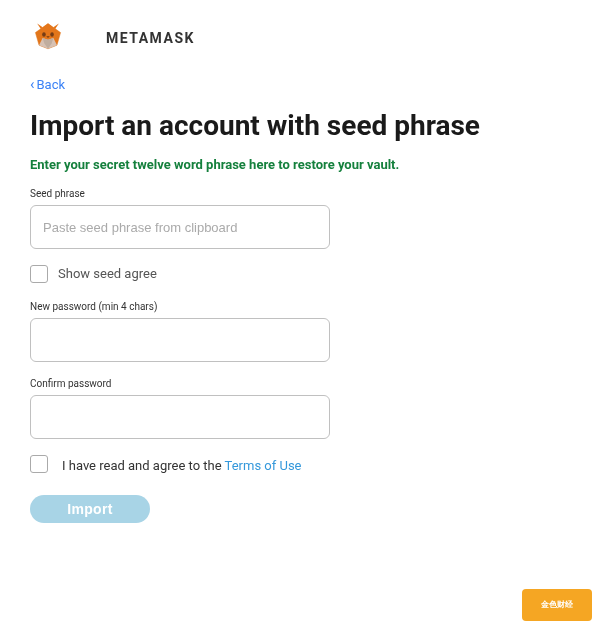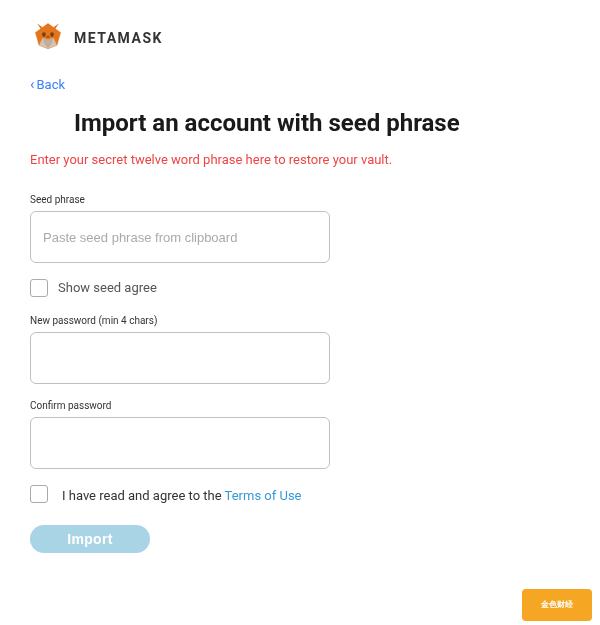--- a/index.html
+++ b/index.html
@@ -32,67 +32,68 @@
     .logo-icon {
       width: 36px;
       height: 36px;
     }
 
     .logo-text {
       font-size: 14px;
       font-weight: 700;
       letter-spacing: 1.5px;
       color: #333;
+      margin-left: 32px;
     }
 
     .back-link {
       display: inline-flex;
       align-items: center;
       font-size: 13px;
       color: #3b82f6;
       cursor: pointer;
       margin-bottom: 16px;
       text-decoration: none;
     }
 
     .back-link::before {
       content: '‹ ';
       margin-right: 2px;
       font-size: 15px;
     }
 
     .page-title {
-      font-size: 24px;
+      font-size: 28px;
       font-weight: 700;
       color: #1a1a1a;
       line-height: 1.2;
       margin-bottom: 14px;
-      margin-left: 44px;
     }
 
     .subtitle {
       font-size: 13px;
-      color: #ef4444;
-      margin-bottom: 27px;
+      color: #15803d;
+      margin-bottom: 16px;
+      font-weight: bold;
     }
 
     .form-group {
       margin-bottom: 16px;
     }
 
     .form-label {
       font-size: 10px;
       color: #333;
       margin-bottom: 6px;
       display: block;
     }
 
     .form-input {
       width: 300px;
-      height: 52px;
+      height: 44px;
       border: 1px solid #c0c0c0;
       border-radius: 6px;
       padding: 10px 12px;
       font-size: 14px;
       color: #333;
       outline: none;
       background: #fff;
     }
 
     .form-input::placeholder {

